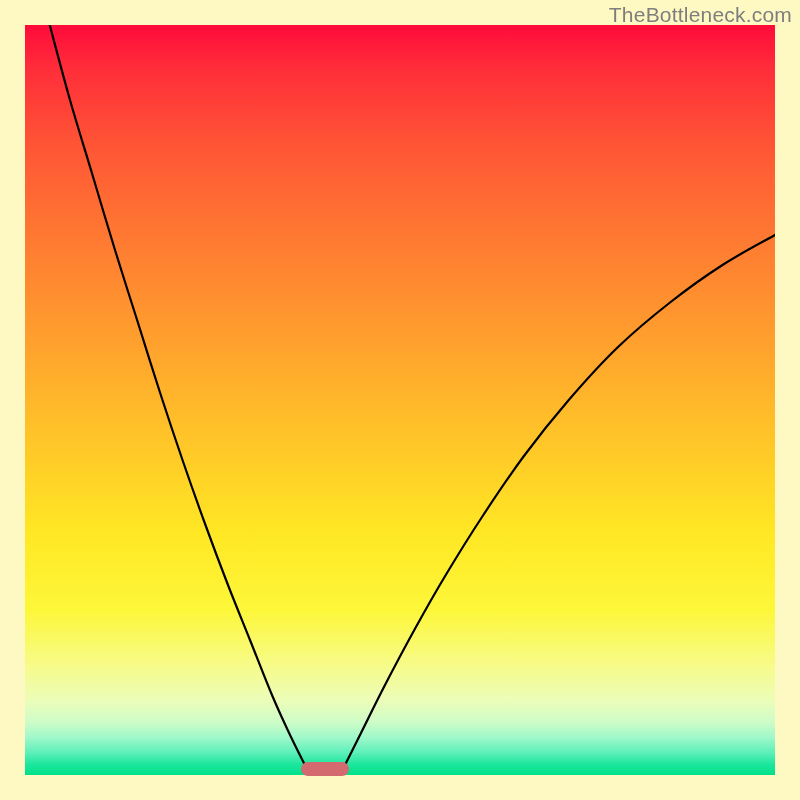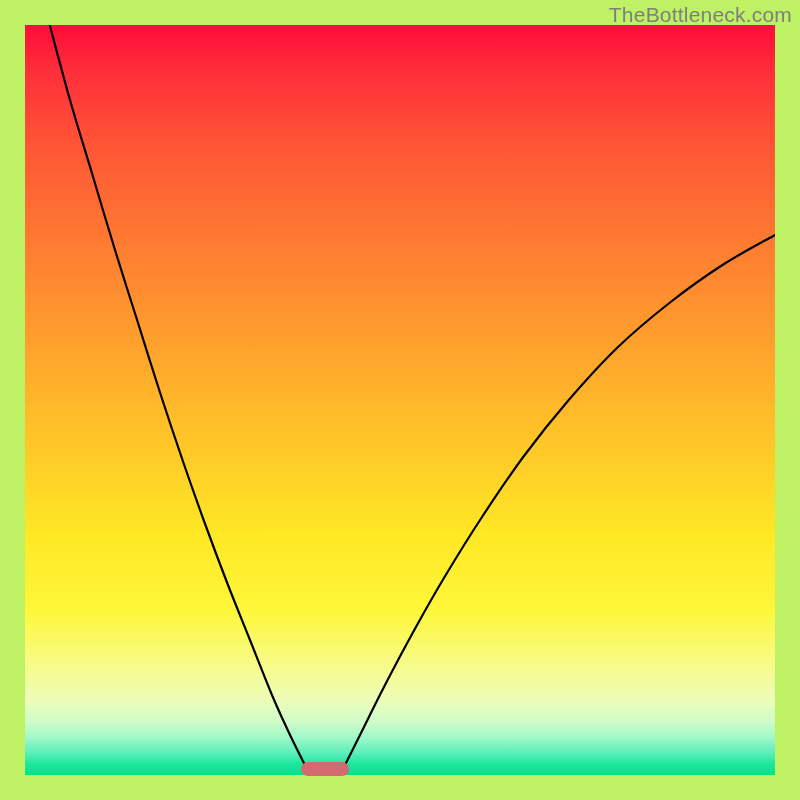--- a/index.html
+++ b/index.html
@@ -10,21 +10,21 @@
     background: #000;
     overflow: hidden;
     font-family: Arial, sans-serif;
   }
   .frame {
     position: absolute;
     left: 0;
     top: 0;
     width: 800px;
     height: 800px;
-    background: #bef264;
+    background: #fef9c3;
   }
   .plot {
     position: absolute;
     left: 25px;
     top: 25px;
     width: 750px;
     height: 750px;
     background: linear-gradient(to bottom,
       #ff0b3a 0%,
       #ff2e3a 6%,

